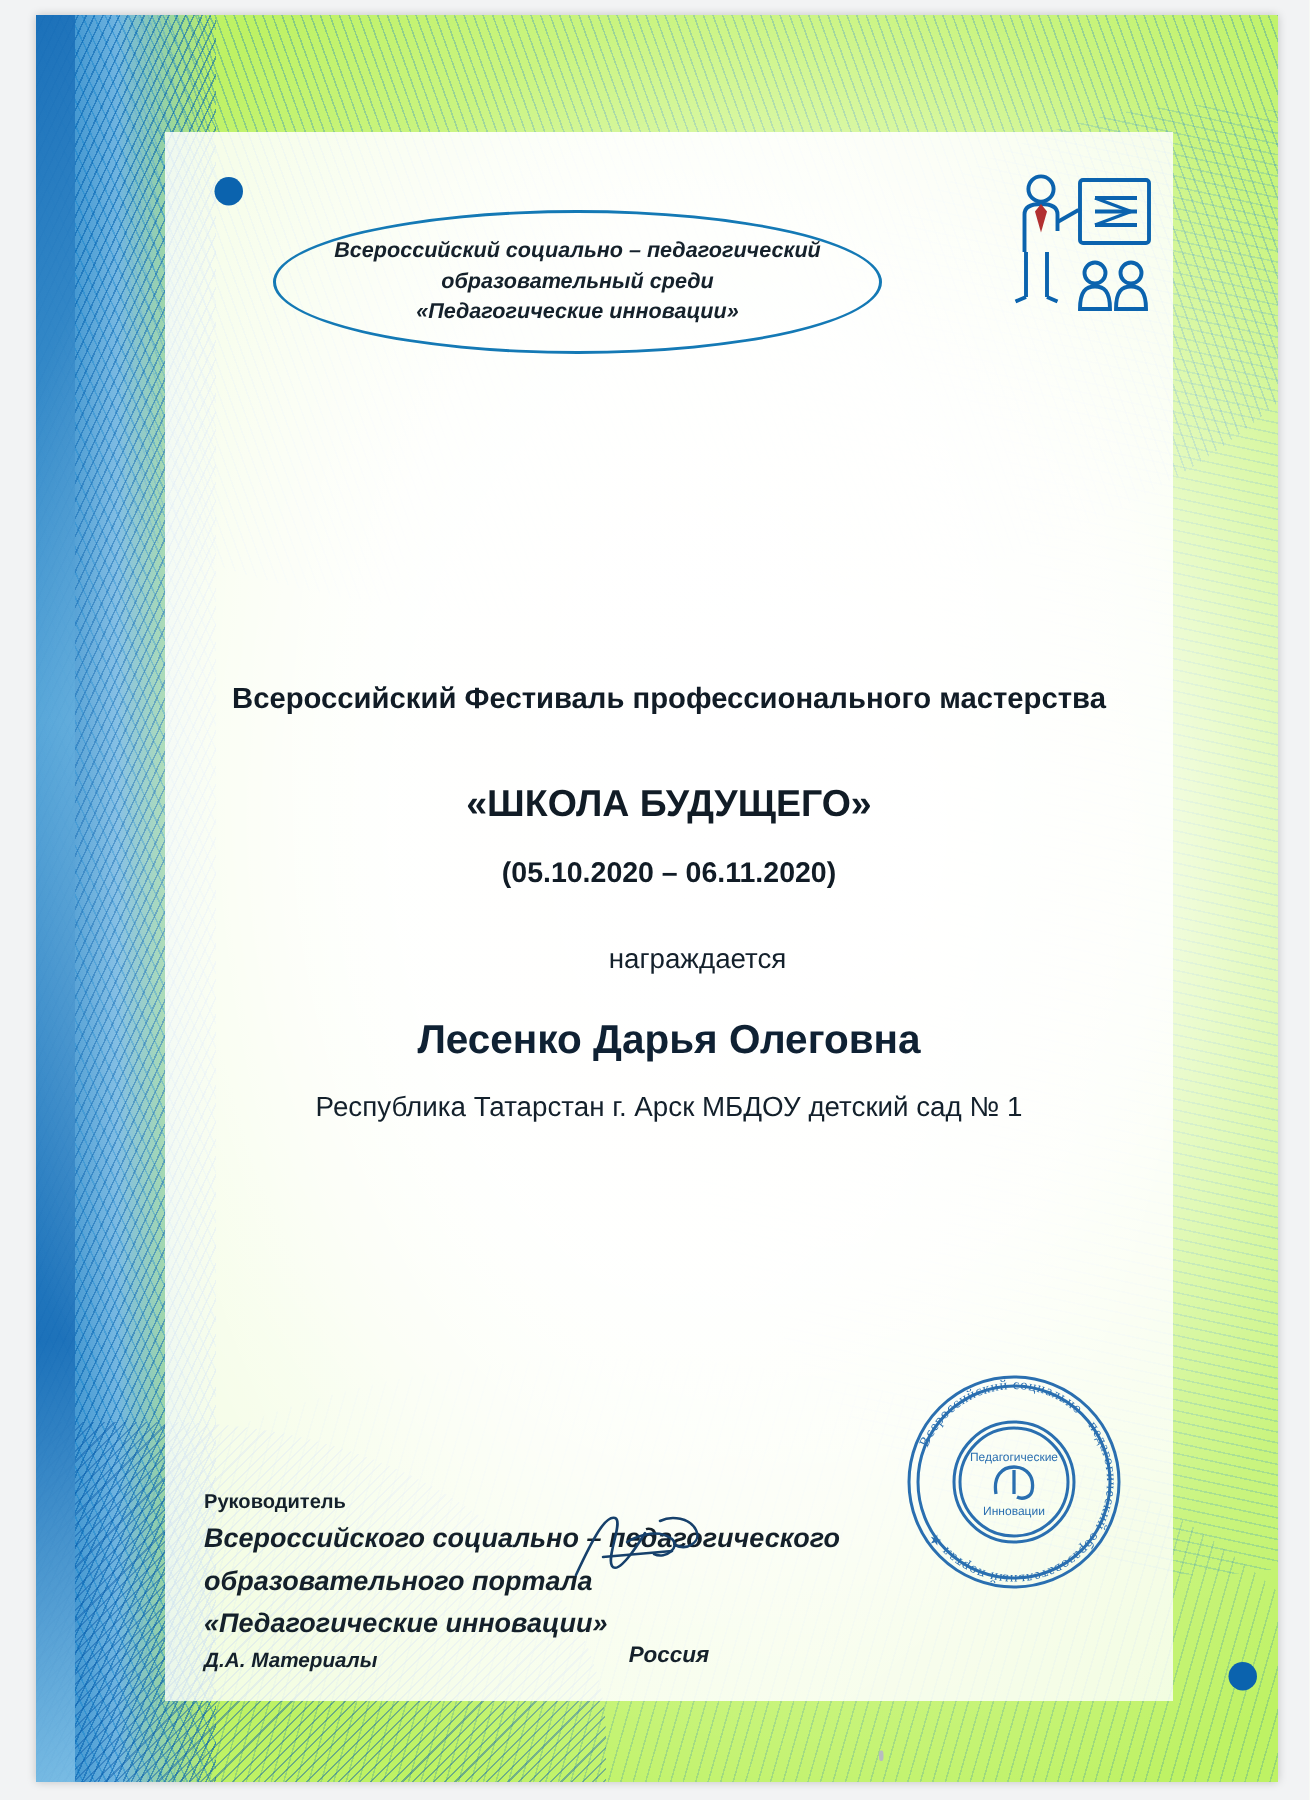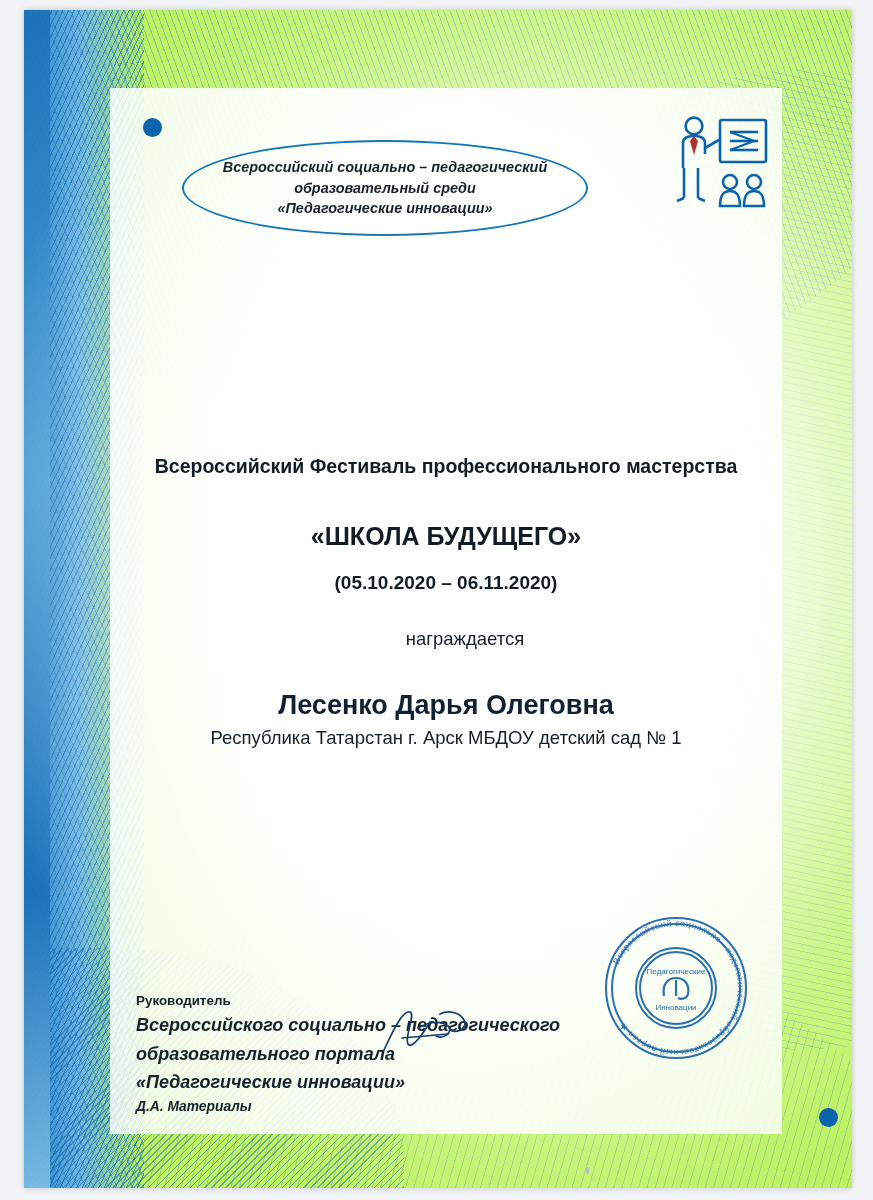--- a/index.html
+++ b/index.html
@@ -197,21 +197,20 @@
     margin-left: 19px;
   }
   .laureate {
     position: absolute;
     left: 0; top: 590px;
     width: 672px;
     text-align: center;
     font-size: 27px;
     font-weight: bold;
     color: #0f2133;
-    margin-top: 12px;
   }
   .org {
     position: absolute;
     left: 0; top: 639px;
     width: 672px;
     text-align: center;
     font-size: 18.5px;
     color: #13202b;
   }
 
@@ -387,17 +386,18 @@
           </text>
           <text x="78" y="64" text-anchor="middle" font-family="Liberation Sans, sans-serif" font-size="8" fill="#2a6fb0">Педагогические</text>
           <text x="78" y="100" text-anchor="middle" font-family="Liberation Sans, sans-serif" font-size="8" fill="#2a6fb0">Инновации</text>
           <g fill="none" stroke="#2a6fb0" stroke-width="2.2">
             <path d="M66 86 C64 74 70 68 78 68 C86 68 92 74 90 84 C89 88 84 90 80 88"></path>
             <path d="M78 70 L78 86"></path>
           </g>
         </svg>
       </div>
 
+      <div class="country">Россия</div>
     </div>
 
   </div>
   <div class="scan-speck"></div>
 </div>
 
 </body></html>

